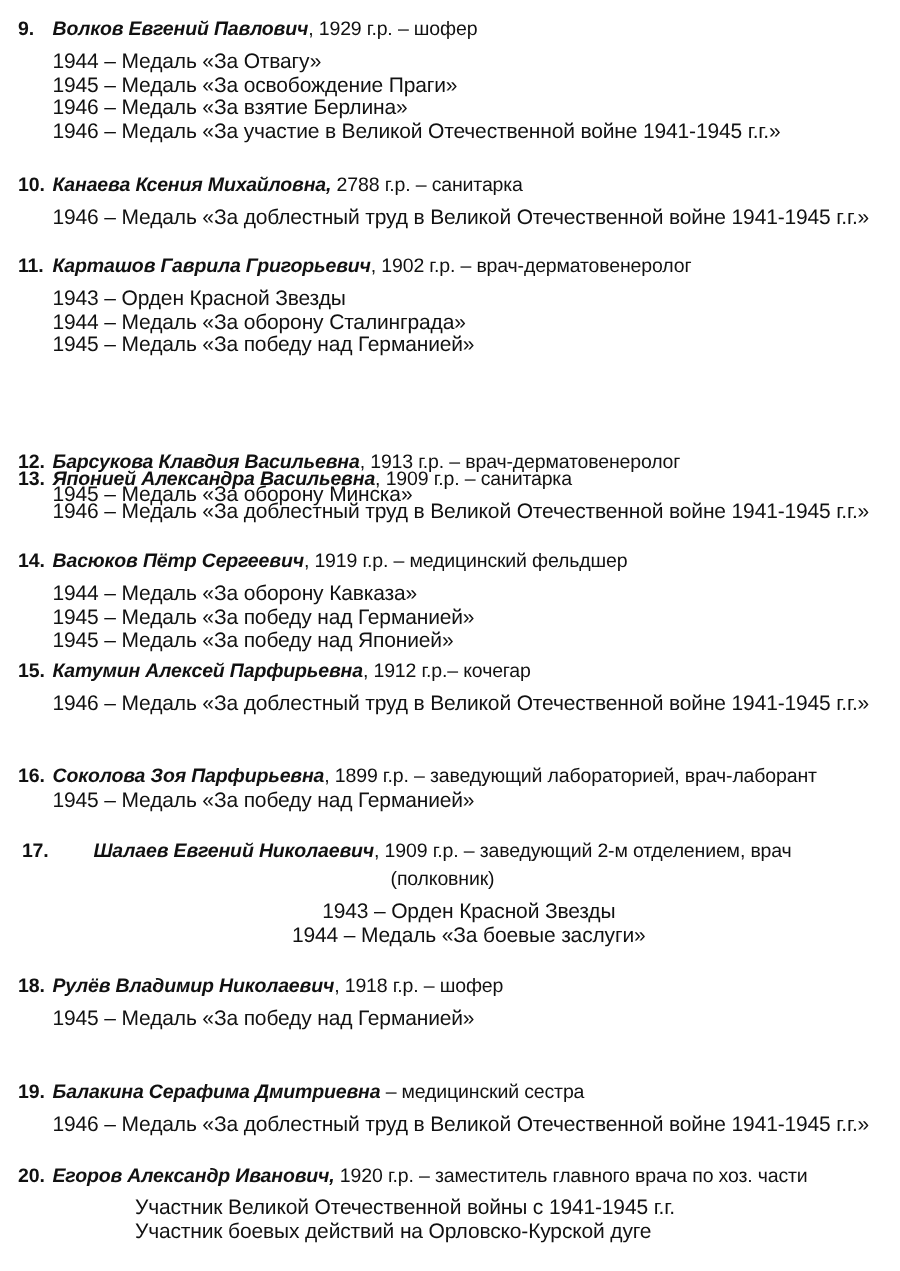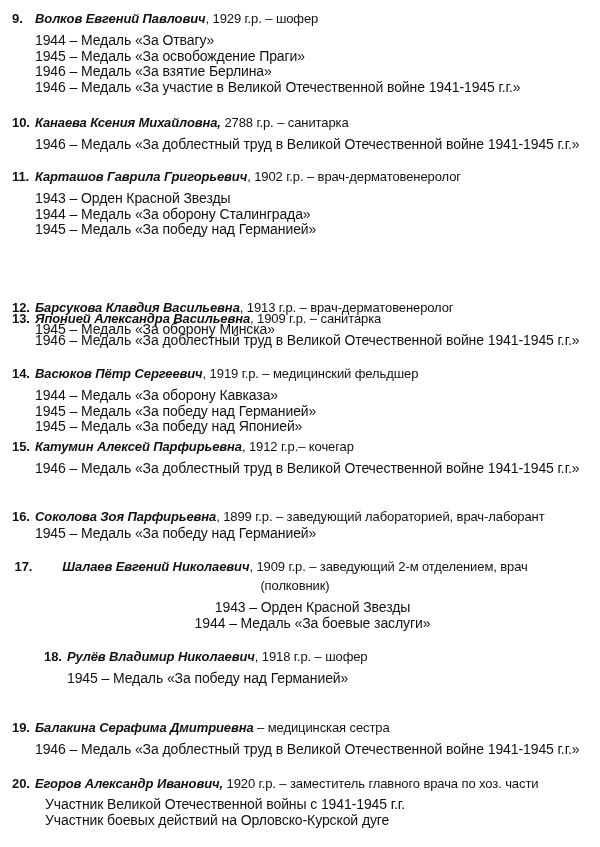--- a/index.html
+++ b/index.html
@@ -39,21 +39,21 @@
       font-style: italic;
     }
     .awards {
       margin-top: 5px;
       margin-left: 23px;
       font-size: 14px;
       line-height: 15.5px;
       letter-spacing: -0.1px;
     }
     .awards.deep {
-      margin-left: 33px;
+      margin-left: 78px;
       margin-top: 4px;
     }
     .award {
       white-space: nowrap;
     }
   </style>
 </head>
 <body>
 
 <div class="entry" style="top:9px;">
@@ -147,34 +147,34 @@
   <div class="heading">
     <span class="num">17.</span>
     <span class="head-text" style="max-width:520px;"><span class="name">Шалаев Евгений Николаевич</span><span>, 1909 г.р. – заведующий 2-м отделением, врач (полковник)</span></span>
   </div>
   <div class="awards">
     <div class="award">1943 – Орден Красной Звезды</div>
     <div class="award">1944 – Медаль «За боевые заслуги»</div>
   </div>
 </div>
 
-<div class="entry" style="top:647px;margin-left:32px;">
+<div class="entry" style="top:647px;">
   <div class="heading">
     <span class="num">18.</span>
     <span class="head-text"><span class="name">Рулёв Владимир Николаевич</span><span>, 1918 г.р. – шофер</span></span>
   </div>
   <div class="awards">
     <div class="award">1945 – Медаль «За победу над Германией»</div>
   </div>
 </div>
 
 <div class="entry" style="top:718px;">
   <div class="heading">
     <span class="num">19.</span>
-    <span class="head-text"><span class="name">Балакина Серафима Дмитриевна</span><span> – медицинская сестра</span></span>
+    <span class="head-text"><span class="name">Балакина Серафима Дмитриевна</span><span> – медицинский сестра</span></span>
   </div>
   <div class="awards">
     <div class="award">1946 – Медаль «За доблестный труд в Великой Отечественной войне 1941-1945 г.г.»</div>
   </div>
 </div>
 
 <div class="entry" style="top:774px;">
   <div class="heading">
     <span class="num">20.</span>
     <span class="head-text"><span class="name">Егоров Александр Иванович,</span><span> 1920 г.р. – заместитель главного врача по хоз. части</span></span>

